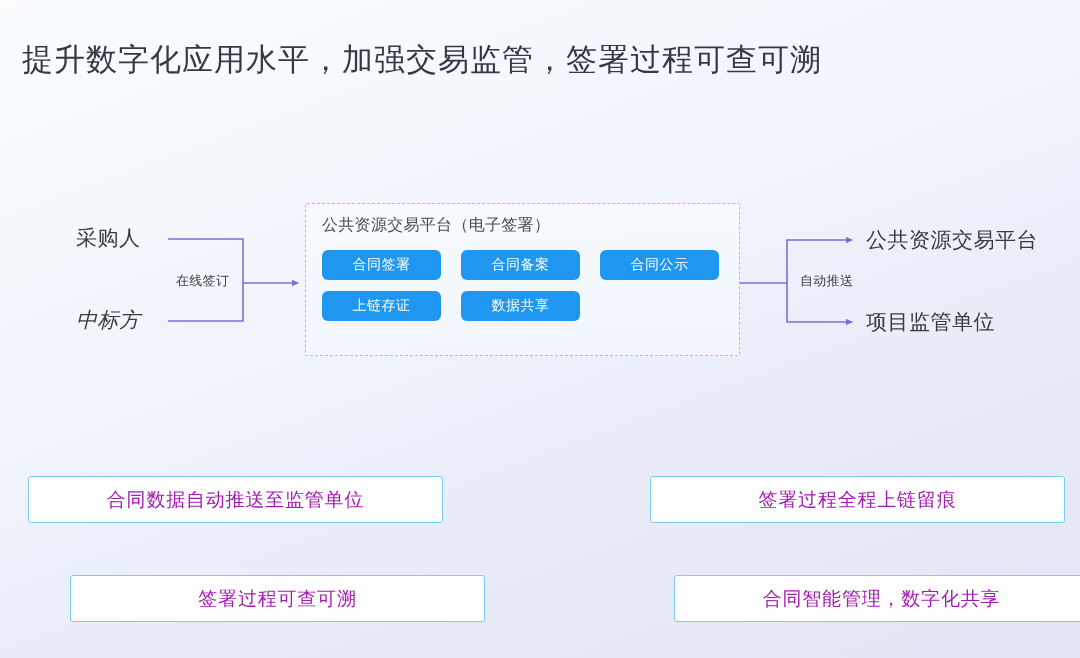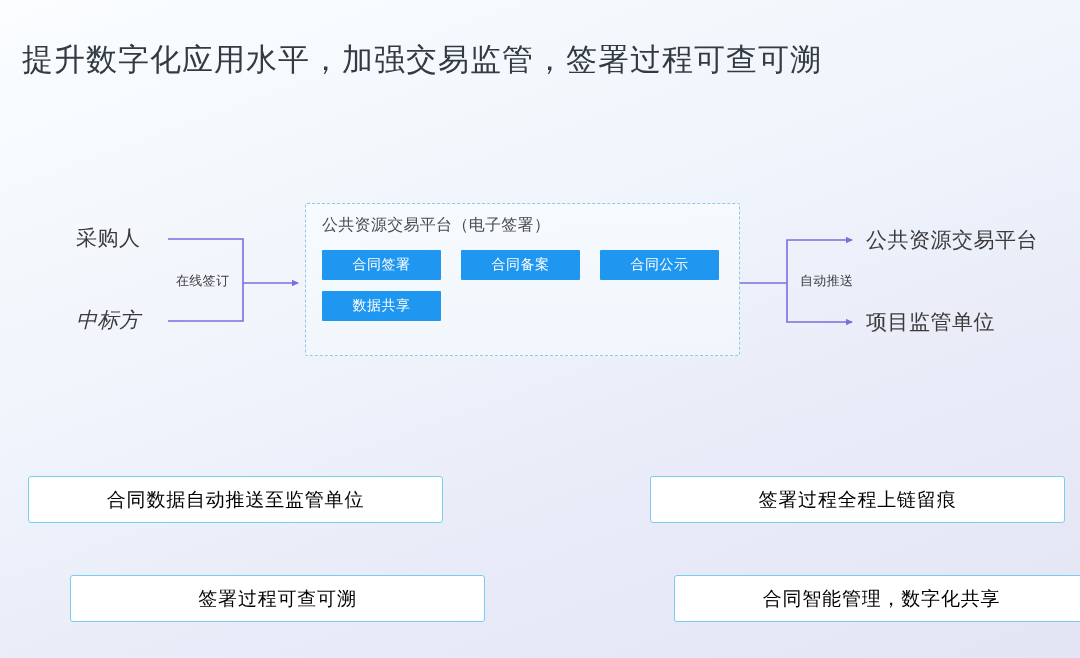--- a/index.html
+++ b/index.html
@@ -122,38 +122,38 @@
     width: 119px;
     height: 30px;
     box-sizing: border-box;
     background: #1f96ef;
     color: #ffffff;
     font-size: 14px;
     letter-spacing: 0.5px;
     display: flex;
     align-items: center;
     justify-content: center;
-    border-radius: 1px;
+    border-radius: 6px;
     white-space: nowrap;
     user-select: none;
   }
 
   
   .card {
     position: absolute;
     box-sizing: border-box;
     height: 47px;
     border: 1.5px solid #79cdee;
     background: #ffffff;
     border-radius: 3px;
     display: flex;
     align-items: center;
     justify-content: center;
     font-size: 19px;
-    color: #000000;
+    color: #a21caf;
     letter-spacing: 0.8px;
     white-space: nowrap;
   }
   .card-l1 { left: 28px;  top: 476px; width: 415px; }
   .card-l2 { left: 28px;  top: 575px; width: 415px; margin-left: 42px; }
   .card-r1 { left: 650px; top: 476px; width: 415px; }
   .card-r2 { left: 650px; top: 575px; width: 415px; margin-left: 24px; }
 </style>
 </head>
 <body>
@@ -188,20 +188,21 @@
 
     <div class="node-label node-right-1">公共资源交易平台</div>
     <div class="node-label node-right-2">项目监管单位</div>
 
     <div class="platform-box">
       <div class="platform-title">公共资源交易平台（电子签署）</div>
       <div class="chip-grid">
         <div class="chip">合同签署</div>
         <div class="chip">合同备案</div>
         <div class="chip">合同公示</div>
+        <div class="chip">上链存证</div>
         <div class="chip">数据共享</div>
       </div>
     </div>
 
   </div>
 
   <div class="card card-l1">合同数据自动推送至监管单位</div>
   <div class="card card-l2">签署过程可查可溯</div>
   <div class="card card-r1">签署过程全程上链留痕</div>
   <div class="card card-r2">合同智能管理，数字化共享</div>

